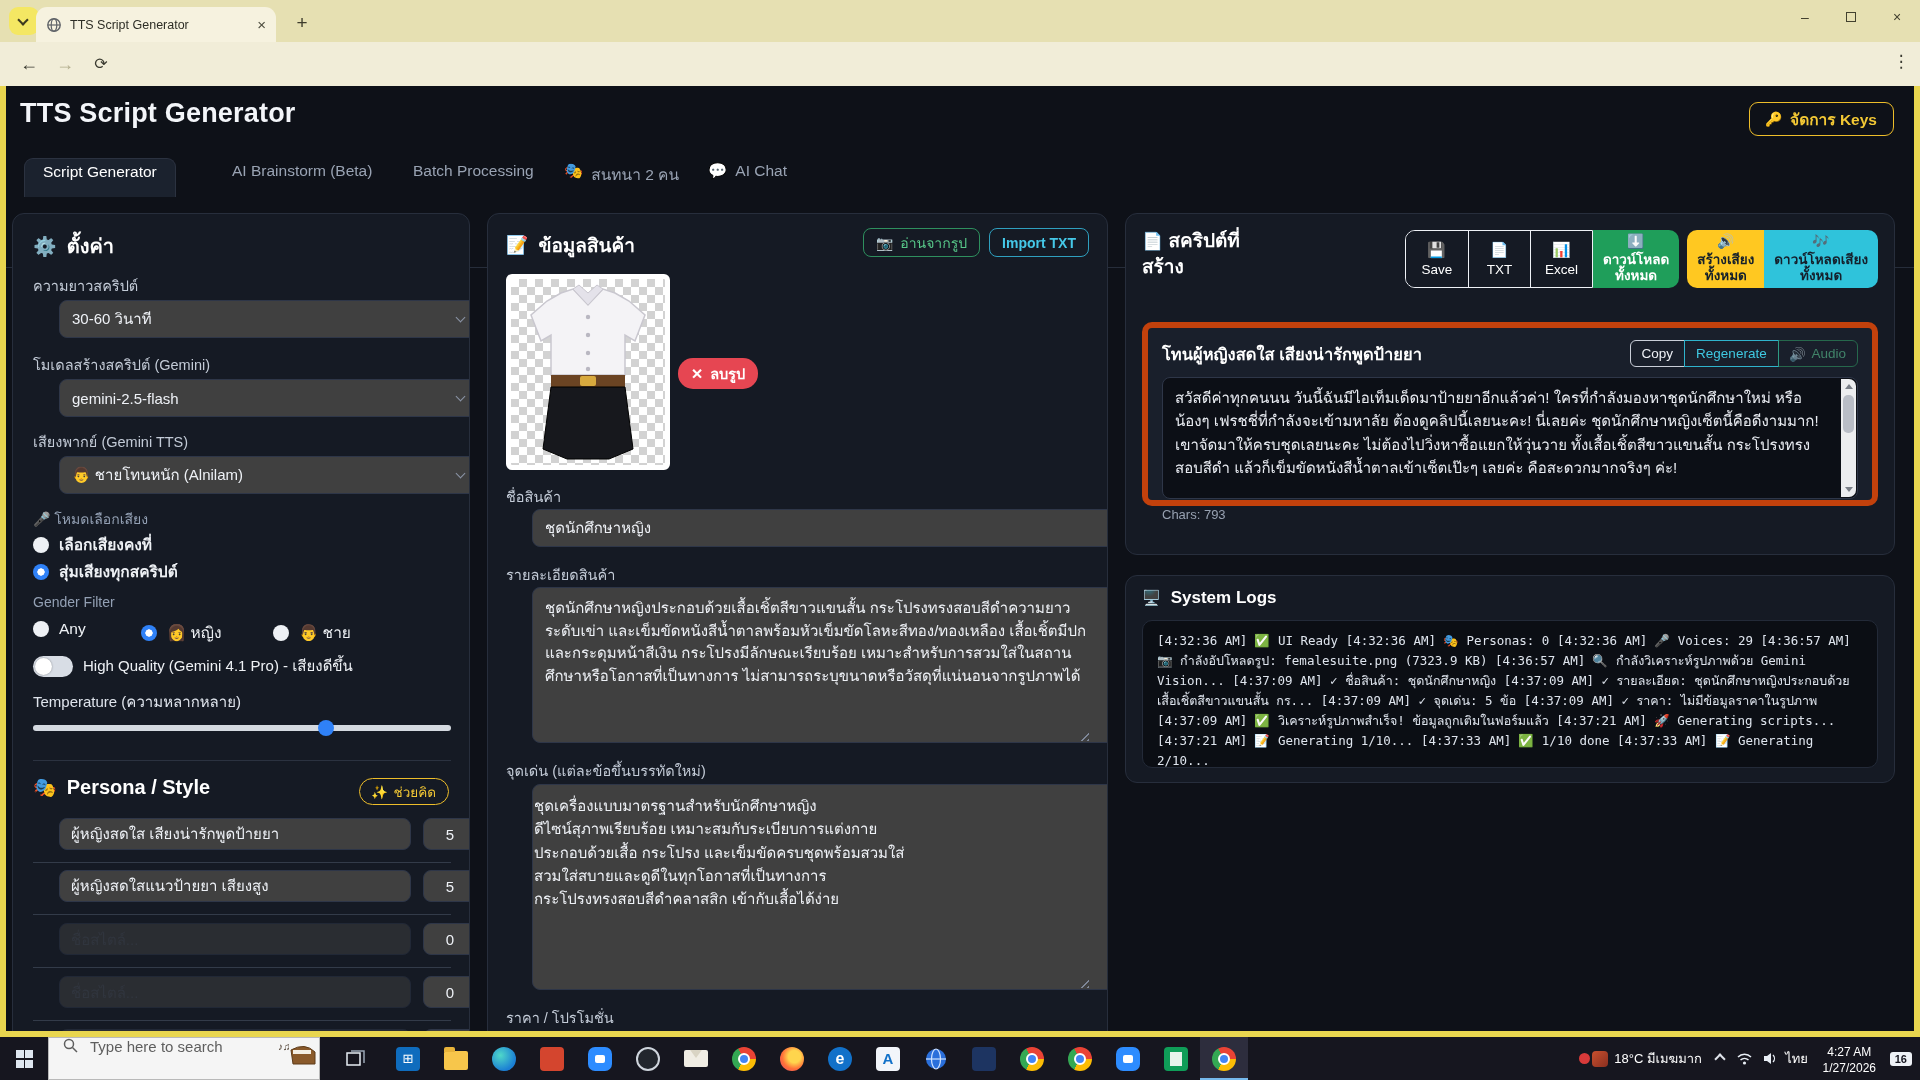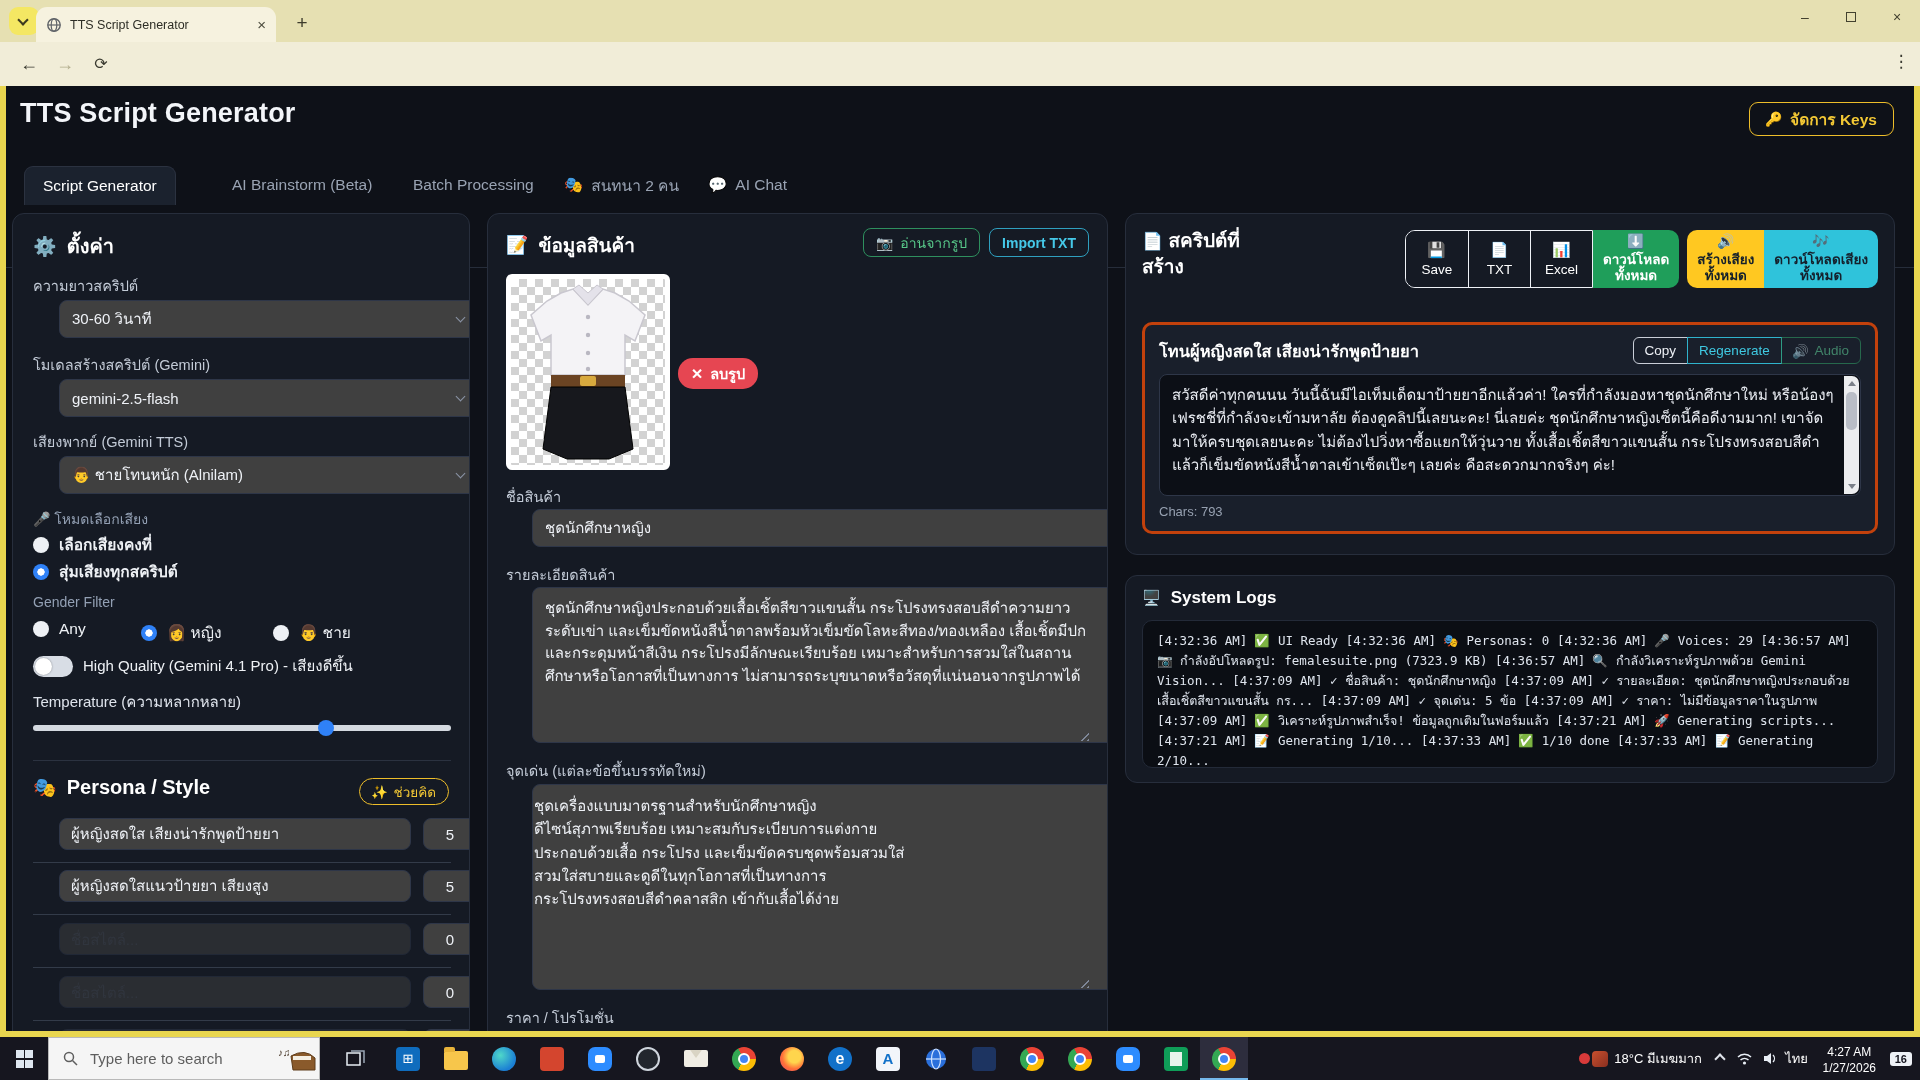--- a/index.html
+++ b/index.html
@@ -24,21 +24,21 @@
   .avatar { position:absolute; left:1850px; top:46px; width:26px; height:26px; border-radius:50%; background:#85888e; overflow:hidden; }
   .avatar svg { display:block; margin:3px auto 0; }
 
   
   .page { position:absolute; left:0; top:86px; width:1920px; height:951px; background:#0e1118; overflow:hidden; }
   .yl { position:absolute; background:#e9d64f; z-index:40; }
   .h1 { position:absolute; left:20px; top:12px; font-size:27px; font-weight:bold; color:#f3f5f9; letter-spacing:.2px; }
   .keys-btn { position:absolute; right:26px; top:16px; height:34px; padding:0 16px; border:1.5px solid #edbd2a; border-radius:9px; color:#f3c835; font-size:15.5px; font-weight:bold; display:flex; align-items:center; gap:7px; background:transparent; }
   .navrow { position:absolute; left:0; top:72px; width:1920px; height:38px; }
   .navline { position:absolute; left:0; top:109px; width:1920px; height:1px; background:#262d3a; }
-  .navtab { position:absolute; top:8px; height:38px; display:flex; align-items:center; gap:8px; font-size:15.5px; color:#99a3b3; padding:12px 18px; }
+  .navtab { position:absolute; top:0; height:38px; display:flex; gap:8px; font-size:15.5px; color:#99a3b3; padding:4px 18px; }
   .navtab.active { background:#1b222e; border:1px solid #2b3240; border-bottom:none; border-radius:9px 9px 0 0; color:#fff; z-index:2; height:39px; }
 
   .card { position:absolute; background:#151a24; border:1px solid #272e3c; border-radius:12px; }
   .sec-h { display:flex; align-items:center; gap:10px; font-size:20px; font-weight:bold; color:#fff; }
   .lbl { font-size:14.5px; color:#c3cbd7; }
   .lbl-sm { font-size:14px; color:#93a0b4; }
   .select, .inp { background:#404040; border:1px solid #2e3648; border-radius:8px; color:#eef1f6; font-size:15px; font-family:inherit;margin-left:26px; }
   .select { display:flex; align-items:center; padding:0 12px; height:38px; }
   .select .car { margin-left:auto; width:7px; height:7px; border-left:1.6px solid #8b94a6; border-bottom:1.6px solid #8b94a6; transform:rotate(-45deg); margin-top:-3px; }
   .radio { width:16px; height:16px; border-radius:50%; background:#eef1f5; display:inline-block; flex:none; }
@@ -71,21 +71,21 @@
   
   .sbar { position:absolute; top:1px; bottom:1px; right:1px; width:15px; background:#ecedef; border-radius:0 7px 7px 0; }
   .sbar .ar { position:absolute; left:4px; width:0; height:0; border-left:4px solid transparent; border-right:4px solid transparent; }
   .sbar .thumb { position:absolute; left:2px; width:11px; border-radius:5px; background:#b9bdc6; }
 
   
   .taskbar { position:absolute; left:0; top:1037px; width:1920px; height:43px; background:#16161f; z-index:50; }
   .start { position:absolute; left:0; top:0; width:48px; height:43px; display:flex; align-items:center; justify-content:center; }
   .winlogo { width:17px; height:17px; display:grid; grid-template-columns:8px 8px; grid-template-rows:8px 8px; gap:1.5px; }
   .winlogo div { background:#dfe7f0; }
-  .tsearch { position:absolute; left:48px; top:0; width:272px; height:43px; background:#f5f5f5; border:1px solid #b9b9b9; display:flex; align-items:center; }
+  .tsearch { position:absolute; left:48px; top:0; width:272px; height:43px; background:#f5f5f5; border:1px solid #b9b9b9; display:flex; }
   .tsearch .ph { color:#5e5e5e; font-size:15px; margin-left:12px; }
   .slot { position:absolute; top:0; width:48px; height:43px; display:flex; align-items:center; justify-content:center; }
   .slot.active { background:#2d2d3d; box-shadow:inset 0 -2px 0 #76b9ed; }
   .ico-sq { width:24px; height:24px; border-radius:4px; }
   .ico-circ { width:24px; height:24px; border-radius:50%; }
   .chrome-ic { width:24px; height:24px; border-radius:50%; background:conic-gradient(from -30deg,#ea4335 0 120deg,#fbbc05 120deg 240deg,#34a853 240deg 360deg); position:relative; }
   .chrome-ic:after { content:""; position:absolute; left:6px; top:6px; width:12px; height:12px; border-radius:50%; background:#4285f4; border:2px solid #fff; box-sizing:border-box; }
   .folder-ic { width:24px; height:19px; background:#f7c64b; border-radius:2px; position:relative; margin-top:4px; }
   .folder-ic:before { content:""; position:absolute; left:0; top:-4px; width:11px; height:5px; background:#e8b33a; border-radius:2px 2px 0 0; }
   .env-ic { width:24px; height:17px; background:#f0ede4; border-radius:2px; position:relative; overflow:hidden; }
@@ -359,21 +359,21 @@
           <span>สร้างเสียง
 ทั้งหมด</span>
         </div>
         <div class="exp-solid" style="background:#2fc3db;color:#15202c;border-radius:0 10px 10px 0;height:58px;">
           <span style="font-size:14px;">🎶</span>
           <span>ดาวน์โหลดเสียง
 ทั้งหมด</span>
         </div>
       </div>
 
-      <div style="position:absolute;left:16px;top:108px;right:16px;height:212px;background:#191f2b;border:3px solid #c2410c;border-radius:10px;padding:12px 14px;">
+      <div style="position:absolute;left:16px;top:108px;right:16px;height:184px;background:#191f2b;border:6px solid #c2410c;border-radius:10px;padding:12px 14px;">
         <div style="display:flex;align-items:center;">
           <div style="font-size:16.5px;font-weight:bold;color:#fff;">โทนผู้หญิงสดใส เสียงน่ารักพูดป้ายยา</div>
           <div style="margin-left:auto;display:flex;">
             <button class="sm-btn" style="border:1px solid #c9ced8;color:#eef1f6;border-radius:6px 0 0 6px;">Copy</button>
             <button class="sm-btn" style="border:1px solid #2fb3cc;color:#3fc9e2;margin-left:-1px;">Regenerate</button>
             <button class="sm-btn" style="border:1px solid #2e8f5e;color:#56b98a;opacity:.65;margin-left:-1px;border-radius:0 6px 6px 0;">
               <span>🔊</span>
               <span>Audio</span>
             </button>
           </div>

